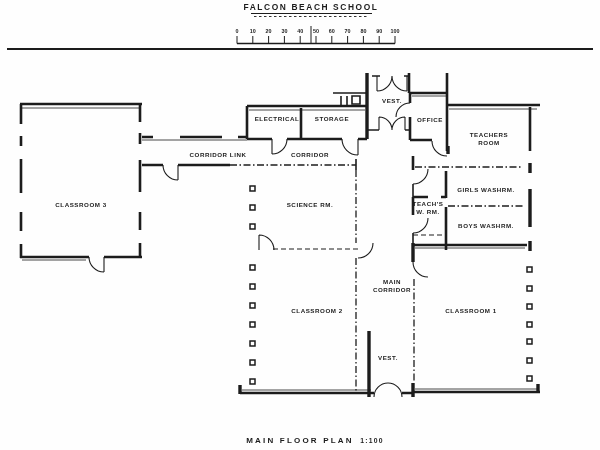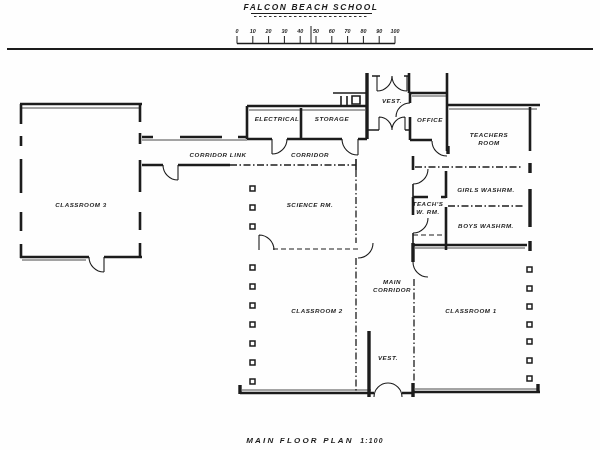--- a/index.html
+++ b/index.html
@@ -2,21 +2,20 @@
 <html style="--ink: #1c1c1c; --paper: #fefefe;"><head>
 <meta charset="utf-8">
 <style>
   html,body{margin:0;padding:0;background:#ffffff;}
   .paper{
     position:relative;
     width:600px;height:450px;
     background:var(--paper,#fefefe);
     overflow:hidden;
     font-family:"Liberation Sans", sans-serif;
-    font-style:italic;
   }
   svg{position:absolute;left:0;top:0;}
   .ink{stroke:var(--ink,#1c1c1c);fill:none;stroke-linecap:butt;}
   text{fill:var(--ink,#1c1c1c);font-family:"Liberation Sans","DejaVu Sans",sans-serif;font-weight:bold;}
   .title-text{font-size:8.4px;letter-spacing:1.6px;text-anchor:middle;}
   .caption-text{font-size:8px;letter-spacing:2.2px;text-anchor:middle;}
   .caption-scale{font-size:6.8px;letter-spacing:1.2px;text-anchor:middle;}
   .room-label{font-size:6.2px;letter-spacing:0.55px;text-anchor:middle;}
   .tick-label{font-size:5.4px;letter-spacing:0px;text-anchor:middle;}
 </style>

